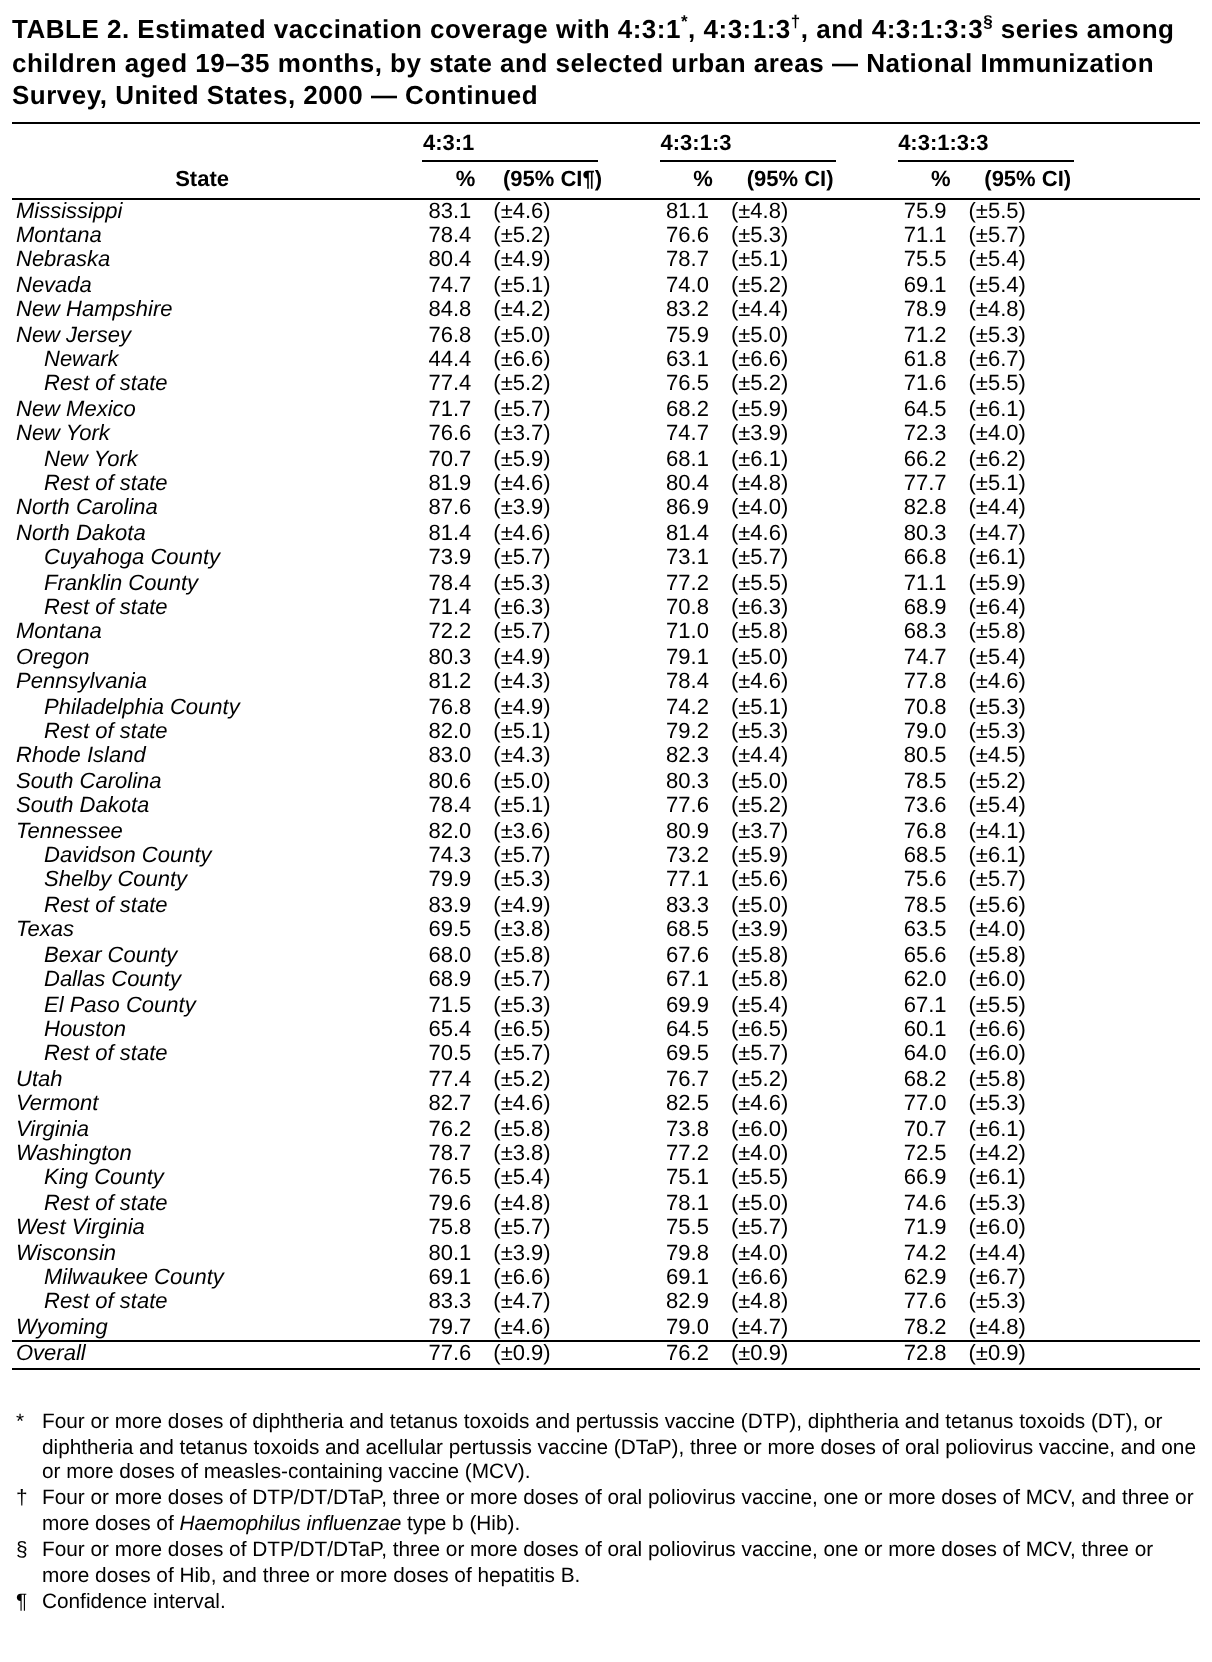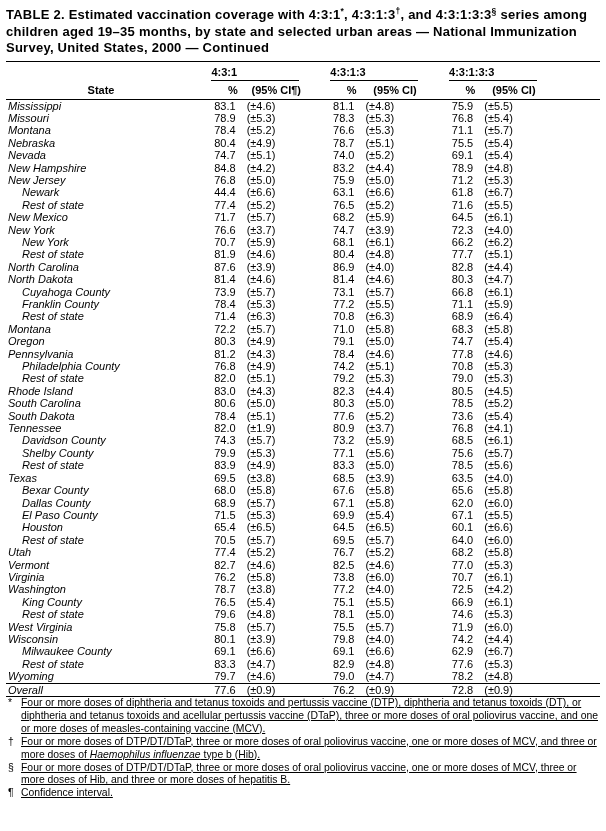--- a/index.html
+++ b/index.html
@@ -52,21 +52,21 @@
     line-height: 12.4px;
     white-space: nowrap;
     overflow: hidden;
   }
   tbody td.state  { text-align: left; padding-left: 2px; font-style: italic; }
   tbody td.indent { padding-left: 16px; }
   tbody td.pct    { text-align: right; padding-right: 2px; }
   tbody td.ci     { text-align: left; padding-left: 9px; }
   tbody tr.rule-above td { border-top: 1px solid #000; }
 
-  .footnotes { margin-top: 0; padding: 0 2px 0 2px; text-decoration: underline; }
+  .footnotes { margin-top: 21px; padding: 0 2px 0 2px; }
   .footnote {
     font-size: 10.4px;
     line-height: 12.9px;
     padding-left: 13px;
   }
   .fn-marker {
     display: inline-block;
     width: 13px;
     margin-left: -13px;
   }
@@ -120,30 +120,20 @@
           <td class="state">Mississippi</td>
           <td class="pct">83.1</td>
           <td class="ci">(±4.6)</td>
           <td class="pct">81.1</td>
           <td class="ci">(±4.8)</td>
           <td class="pct">75.9</td>
           <td class="ci">(±5.5)</td>
           <td></td>
         </tr>
         <tr>
-          <td class="state">Missouri</td>
-          <td class="pct">78.9</td>
-          <td class="ci">(±5.3)</td>
-          <td class="pct">78.3</td>
-          <td class="ci">(±5.3)</td>
-          <td class="pct">76.8</td>
-          <td class="ci">(±5.4)</td>
-          <td></td>
-        </tr>
-        <tr>
           <td class="state">Montana</td>
           <td class="pct">78.4</td>
           <td class="ci">(±5.2)</td>
           <td class="pct">76.6</td>
           <td class="ci">(±5.3)</td>
           <td class="pct">71.1</td>
           <td class="ci">(±5.7)</td>
           <td></td>
         </tr>
         <tr>
@@ -372,21 +362,21 @@
           <td class="ci">(±5.1)</td>
           <td class="pct">77.6</td>
           <td class="ci">(±5.2)</td>
           <td class="pct">73.6</td>
           <td class="ci">(±5.4)</td>
           <td></td>
         </tr>
         <tr>
           <td class="state">Tennessee</td>
           <td class="pct">82.0</td>
-          <td class="ci">(±1.9)</td>
+          <td class="ci">(±3.6)</td>
           <td class="pct">80.9</td>
           <td class="ci">(±3.7)</td>
           <td class="pct">76.8</td>
           <td class="ci">(±4.1)</td>
           <td></td>
         </tr>
         <tr>
           <td class="state indent">Davidson County</td>
           <td class="pct">74.3</td>
           <td class="ci">(±5.7)</td>

